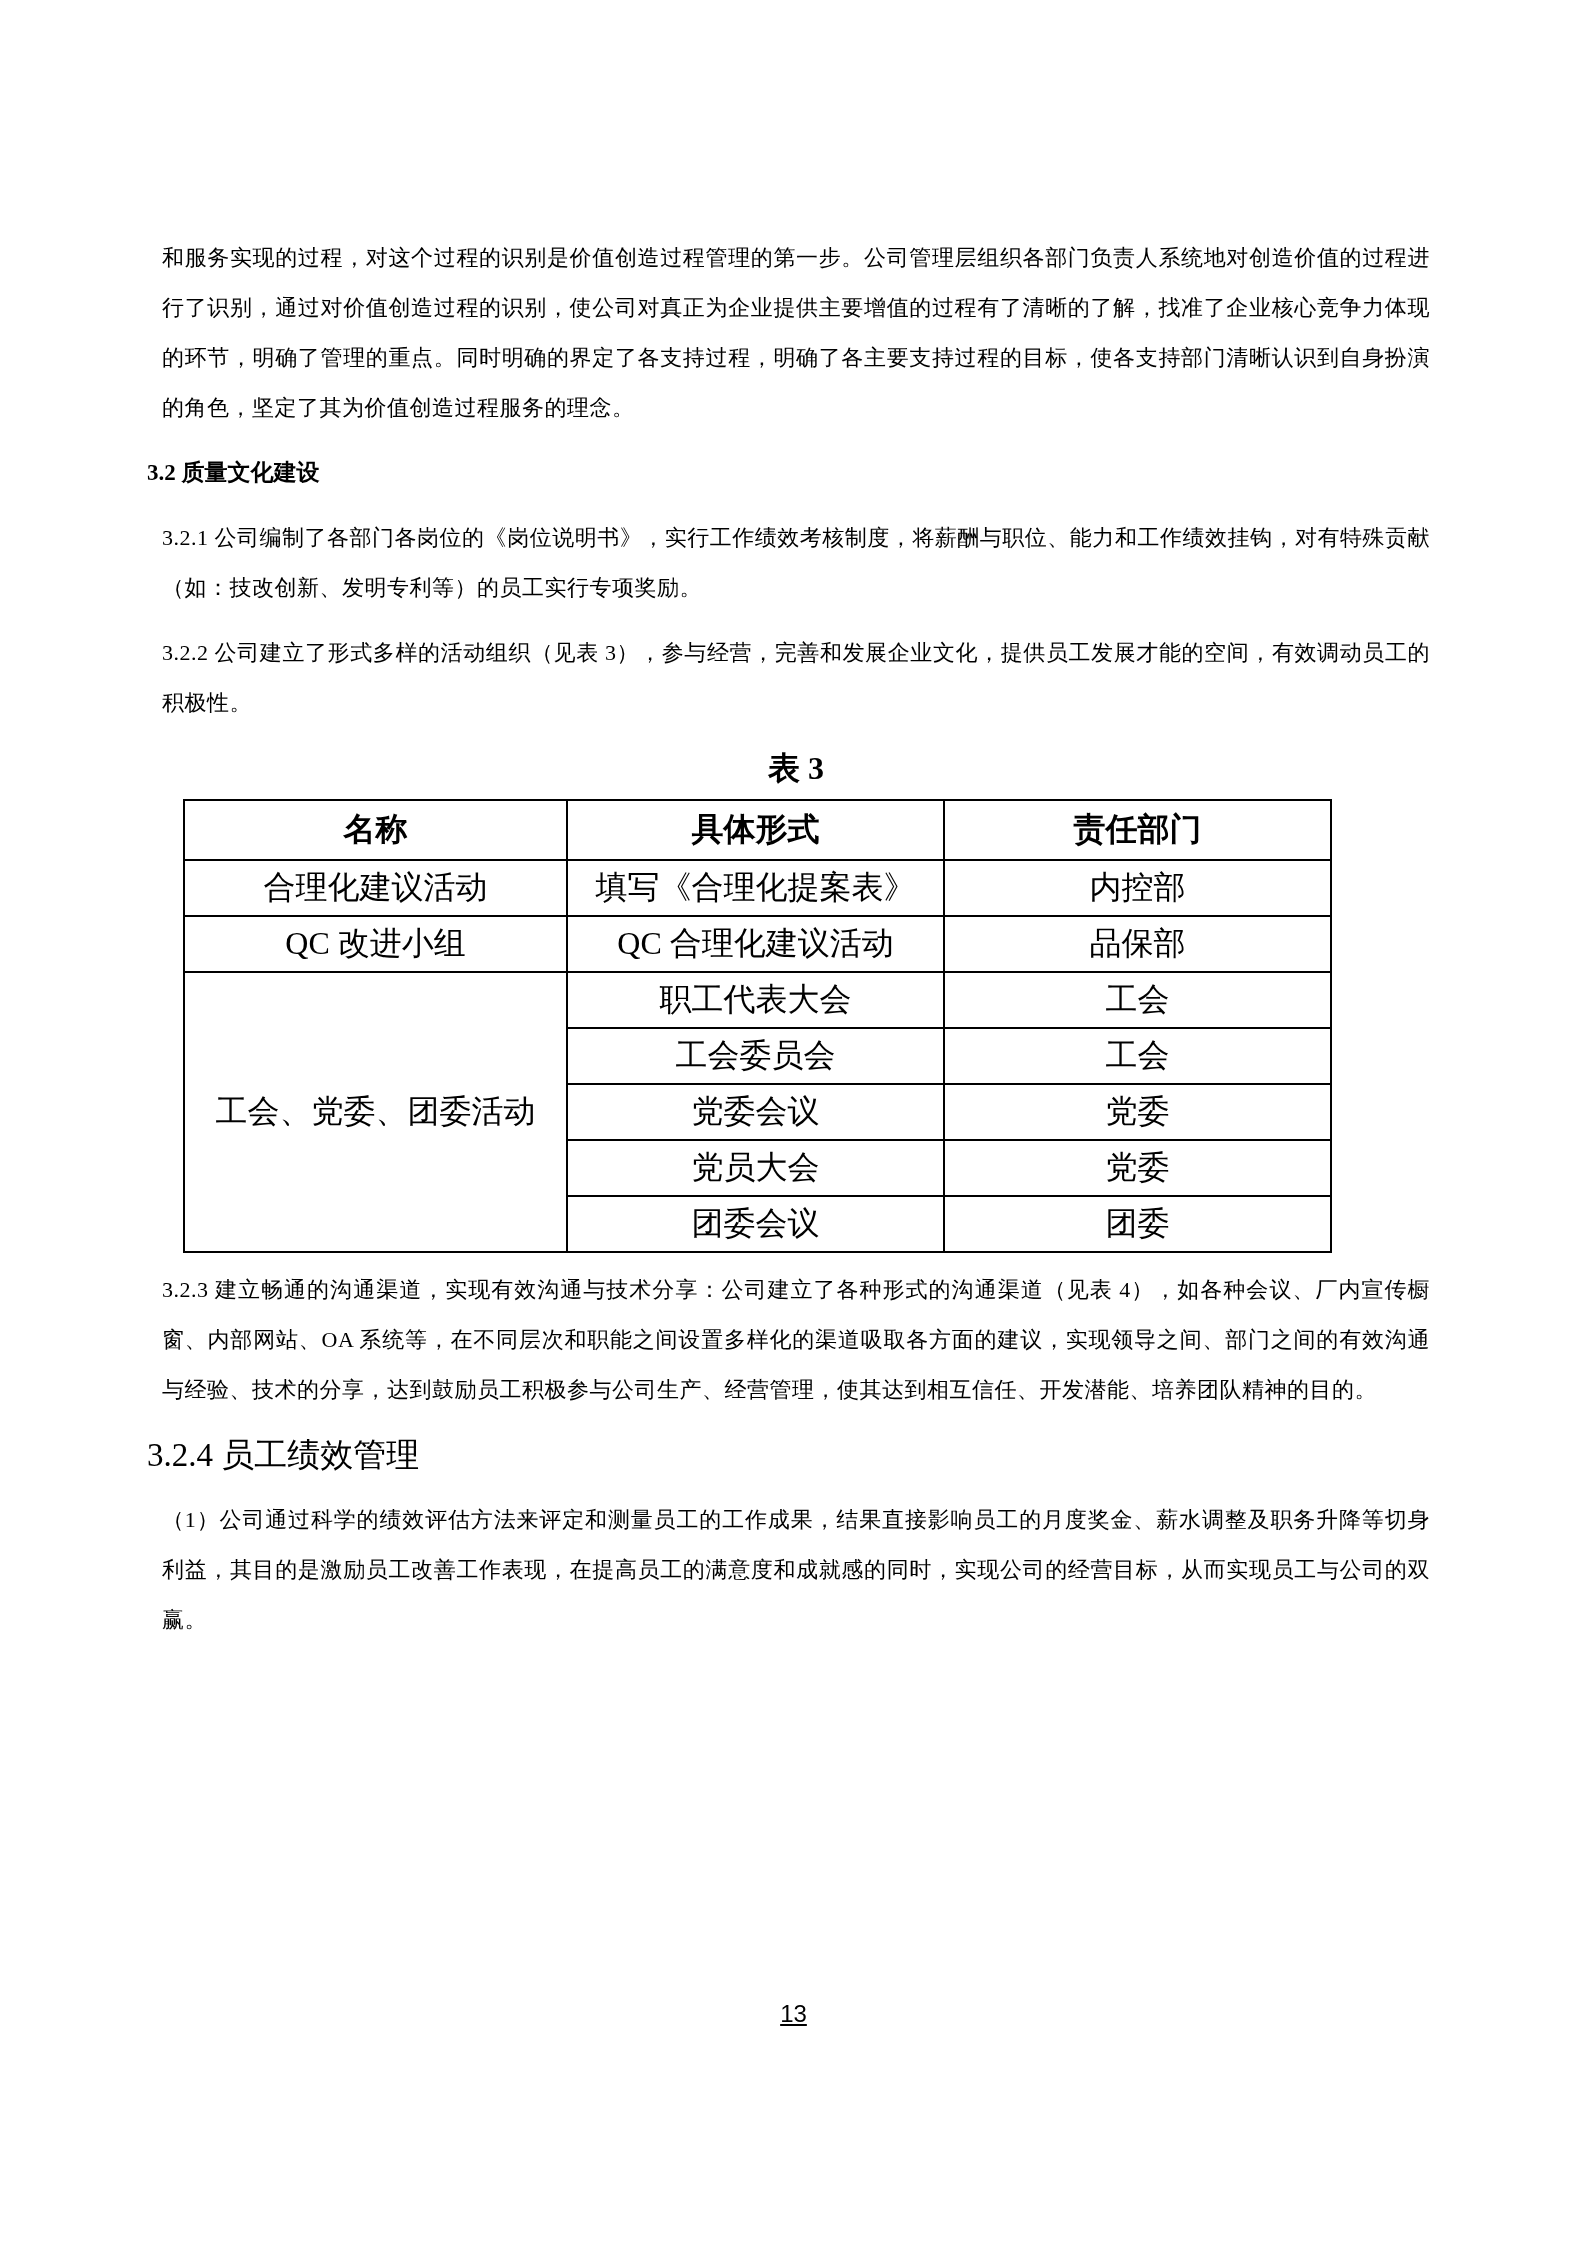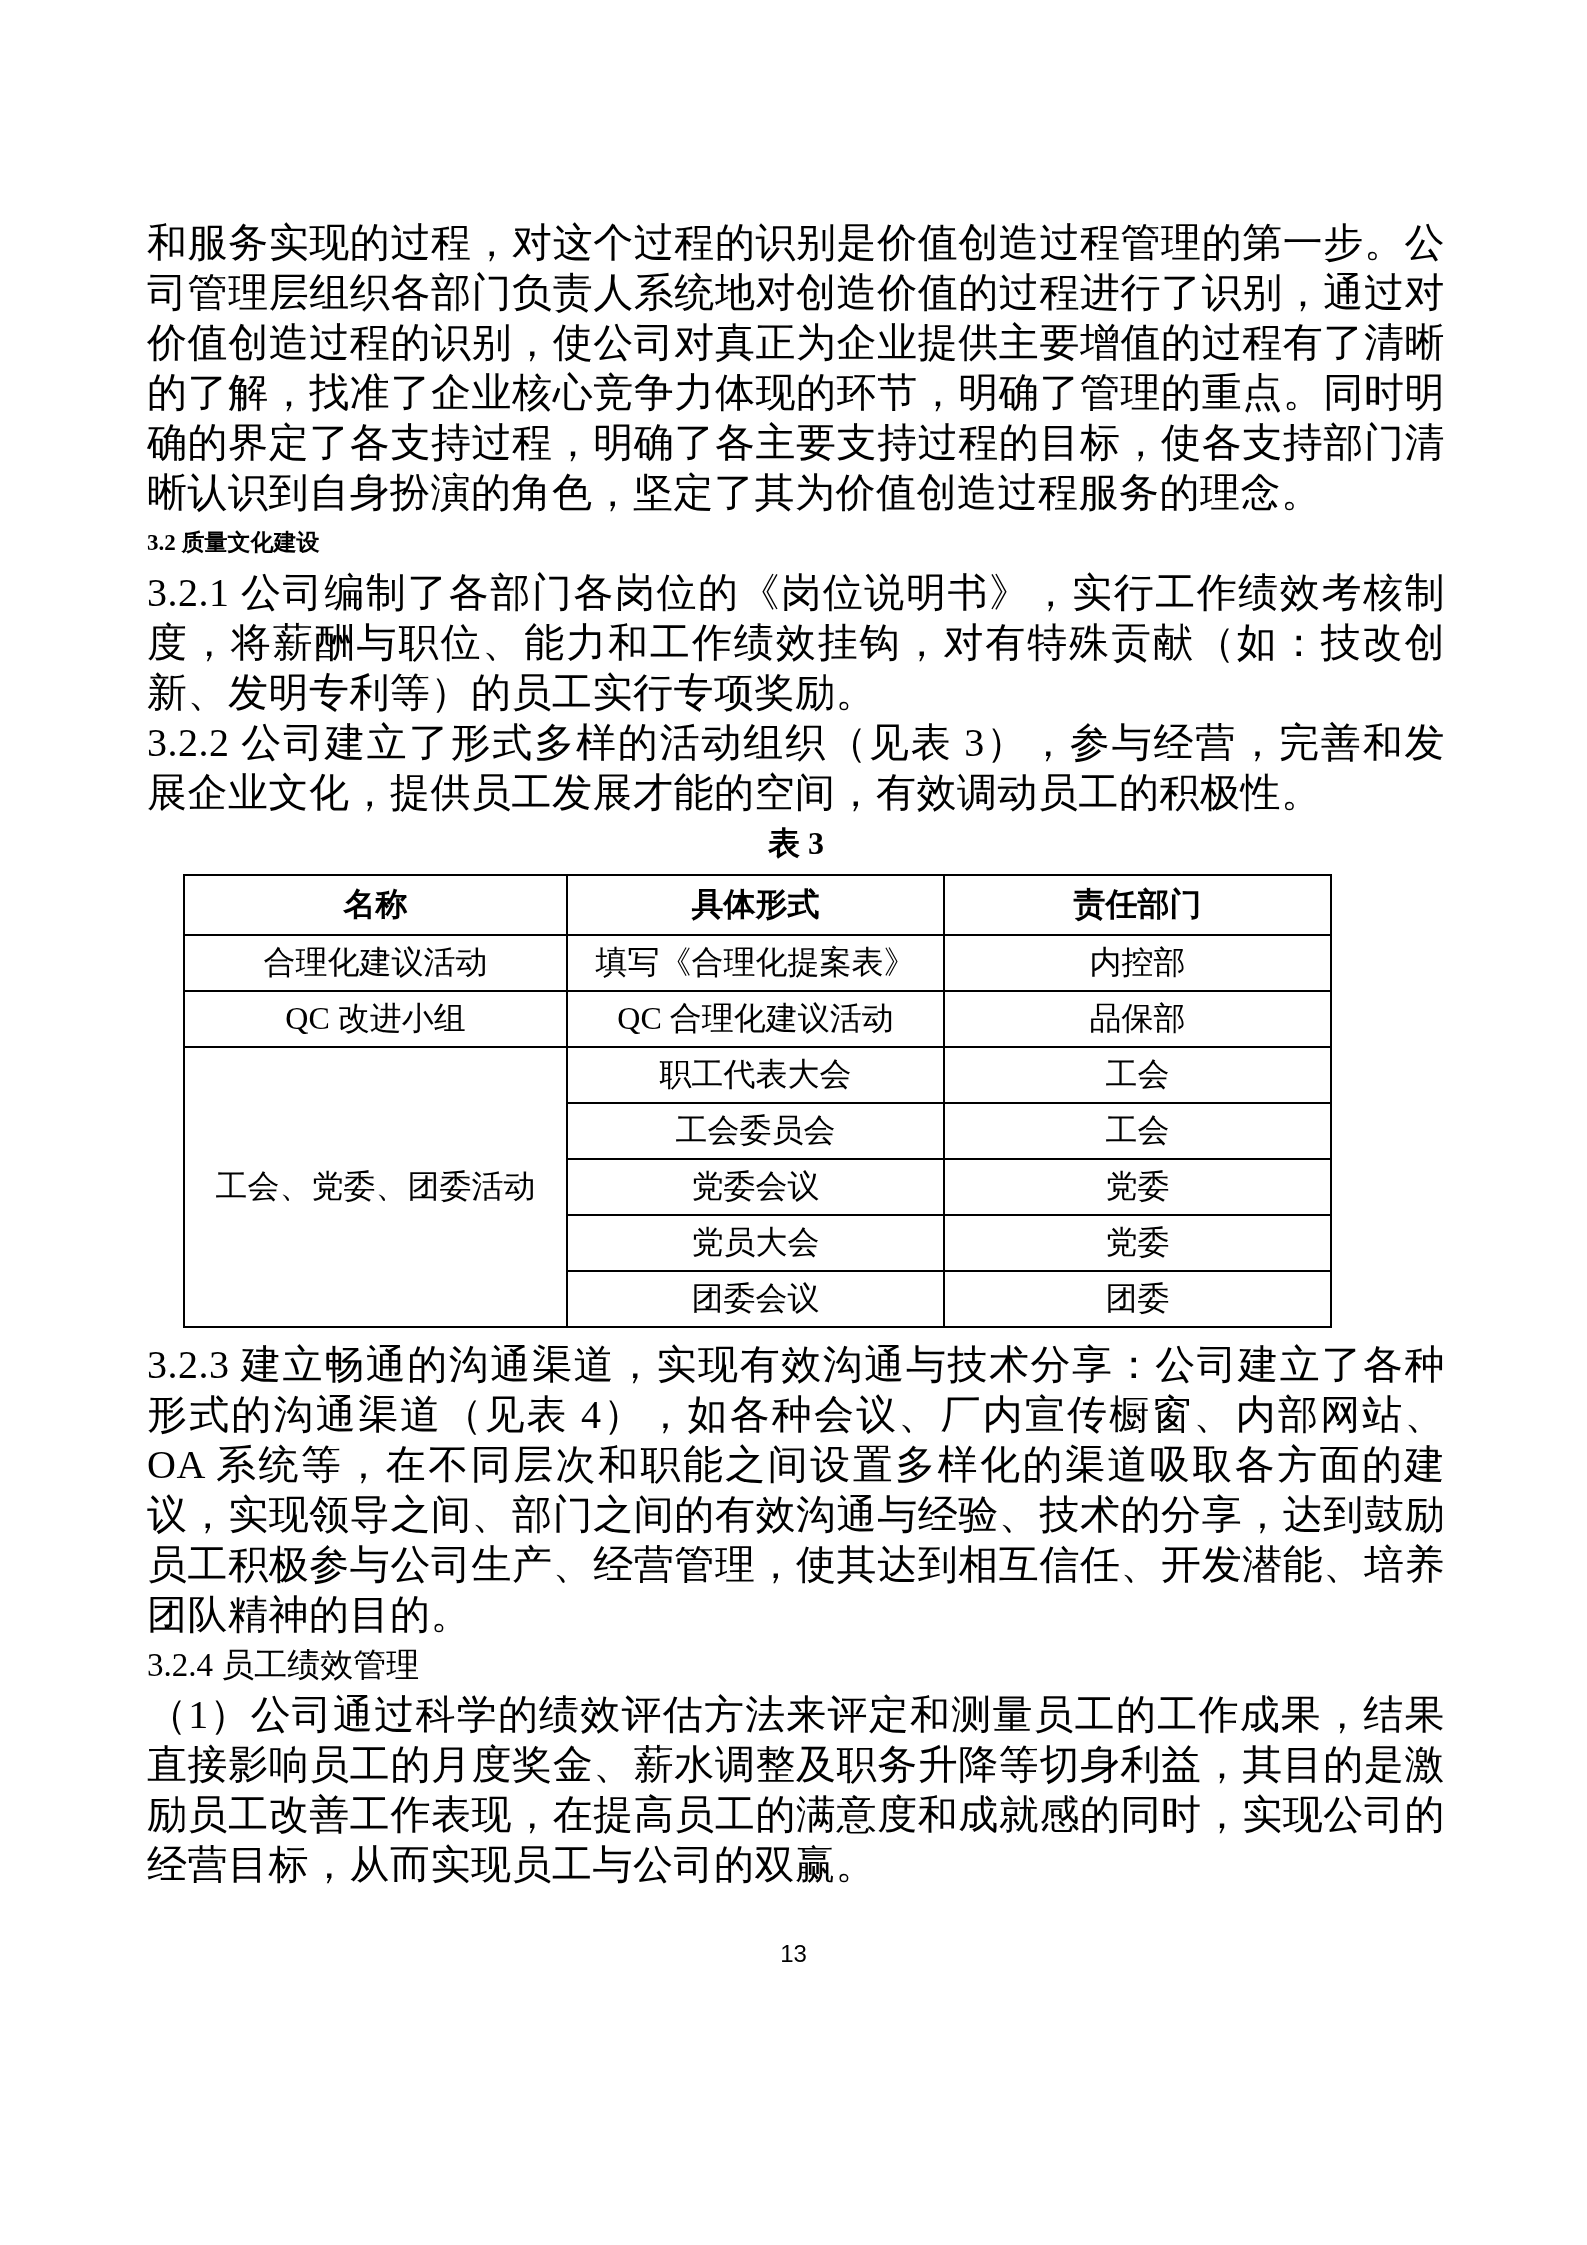--- a/index.html
+++ b/index.html
@@ -16,22 +16,22 @@
     font-family: "Liberation Serif", "DejaVu Serif", serif;
     overflow: hidden;
   }
   .content {
     position: absolute;
     left: 147px;
     top: 218px;
     width: 1298px;
   }
   .para {
-    margin: 0;
-    font-size: 40px;
+    margin: 15px;
+    font-size: 22px;
     line-height: 50px;
     text-align: justify;
     text-justify: inter-character;
     letter-spacing: 0.5px;
   }
   .section-heading {
     margin: 0;
     font-size: 23px;
     line-height: 50px;
     font-weight: bold;
@@ -74,25 +74,26 @@
     font-weight: normal;
     height: 54px;
   }
   .after-table {
     margin-top: 12px;
   }
   .page-number {
     position: absolute;
     left: 0;
     right: 0;
-    top: 1940px;
+    top: 2000px;
     text-align: center;
     font-family: "Liberation Sans", "DejaVu Sans", sans-serif;
     font-size: 24px;
     color: #000000;
+    text-decoration: underline;
   }
 </style>
 </head>
 <body>
 
 <div class="page">
   <div class="content">
 
     <p class="para">和服务实现的过程，对这个过程的识别是价值创造过程管理的第一步。公司管理层组织各部门负责人系统地对创造价值的过程进行了识别，通过对价值创造过程的识别，使公司对真正为企业提供主要增值的过程有了清晰的了解，找准了企业核心竞争力体现的环节，明确了管理的重点。同时明确的界定了各支持过程，明确了各主要支持过程的目标，使各支持部门清晰认识到自身扮演的角色，坚定了其为价值创造过程服务的理念。</p>
 

